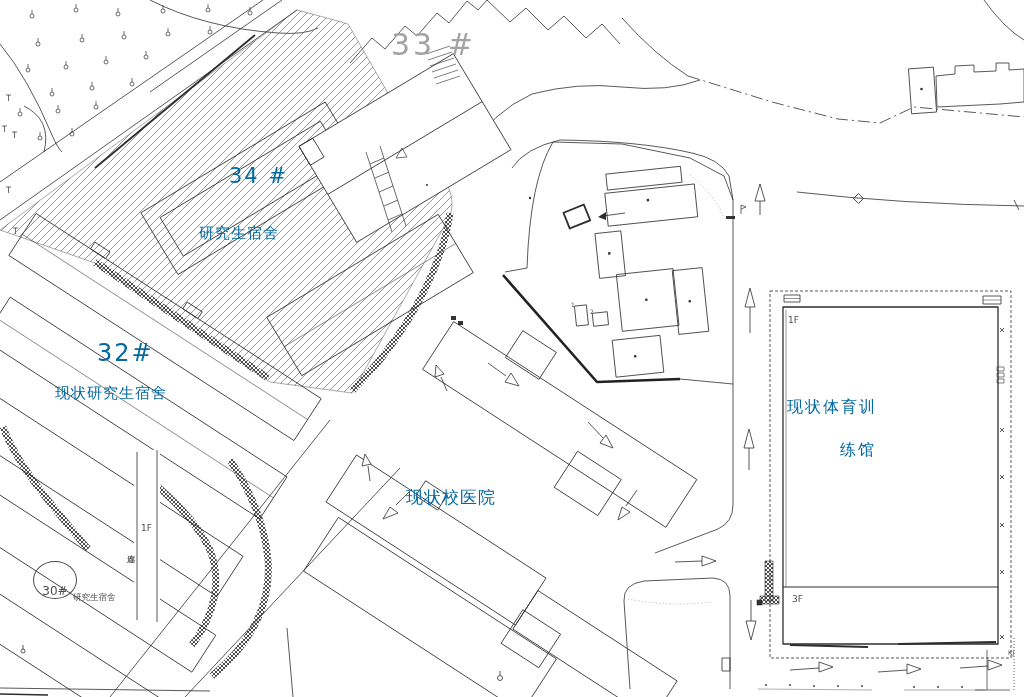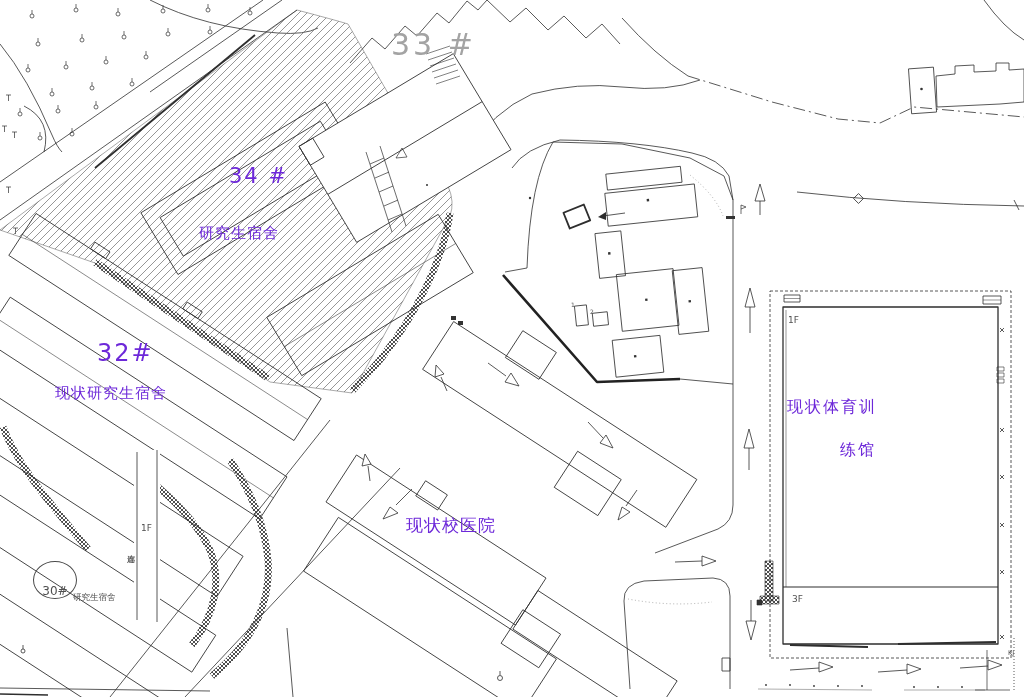--- a/index.html
+++ b/index.html
@@ -1,19 +1,19 @@
 <!DOCTYPE html>
 <html><head>
 <meta charset="utf-8">
 <style>
   html,body{margin:0;padding:0;background:#e8e8e8;}
   .plan{position:relative;width:1024px;height:697px;background:#fff;overflow:hidden;
         font-family:"DejaVu Sans",sans-serif;}
   svg{position:absolute;left:0;top:0;}
-  .lbl{position:absolute;color:#6d28d9;white-space:nowrap;line-height:1;letter-spacing:1px;}
+  .lbl{position:absolute;color:#0369a1;white-space:nowrap;line-height:1;letter-spacing:1px;}
   .lbl-dark{color:#4f4f4f;letter-spacing:0;}
   .vert{writing-mode:vertical-rl;letter-spacing:0;}
   .circle30{position:absolute;left:33px;top:561px;width:42px;height:36px;border:1px solid #4a4a4a;
             border-radius:50%;display:flex;align-items:flex-end;justify-content:center;
             color:#4f4f4f;font-size:12px;background:transparent;}
 </style>
 </head>
 <body>
 
 <div class="plan">
@@ -400,21 +400,21 @@
           <line x1="23" y1="649" x2="23" y2="645"></line>
     </g>
   </g>
 </svg>
 
 <div class="lbl" style="left:379px;top:30px;font-size:30px;color:#a3a3a3;letter-spacing:3px;margin-left:12px;">33 #</div>
 <div class="lbl" style="left:229px;top:166px;font-size:21px;letter-spacing:2px;">34 #</div>
 <div class="lbl" style="left:199px;top:226px;font-size:15px;">研究生宿舍</div>
 <div class="lbl" style="left:97px;top:341px;font-size:24px;letter-spacing:2px;">32#</div>
 <div class="lbl" style="left:55px;top:386px;font-size:15px;">现状研究生宿舍</div>
-<div class="lbl" style="left:406px;top:489px;font-size:17px;margin-top:28px;">现状校医院</div>
+<div class="lbl" style="left:406px;top:489px;font-size:17px;">现状校医院</div>
 <div class="lbl" style="left:787px;top:399px;font-size:16px;letter-spacing:2px;">现状体育训</div>
 <div class="lbl" style="left:840px;top:442px;font-size:16px;letter-spacing:2px;">练馆</div>
 <div class="lbl lbl-dark" style="left:788px;top:316px;font-size:9px;">1F</div>
 <div class="lbl lbl-dark" style="left:792px;top:595px;font-size:9px;">3F</div>
 <div class="lbl lbl-dark" style="left:141px;top:524px;font-size:9px;">1F</div>
 <div class="lbl lbl-dark vert" style="left:126px;top:548px;font-size:8px;">连廊</div>
 <div class="circle30">
   <span>30#</span>
 </div>
 <div class="lbl lbl-dark" style="left:73px;top:593px;font-size:8.5px;">研究生宿舍</div>

